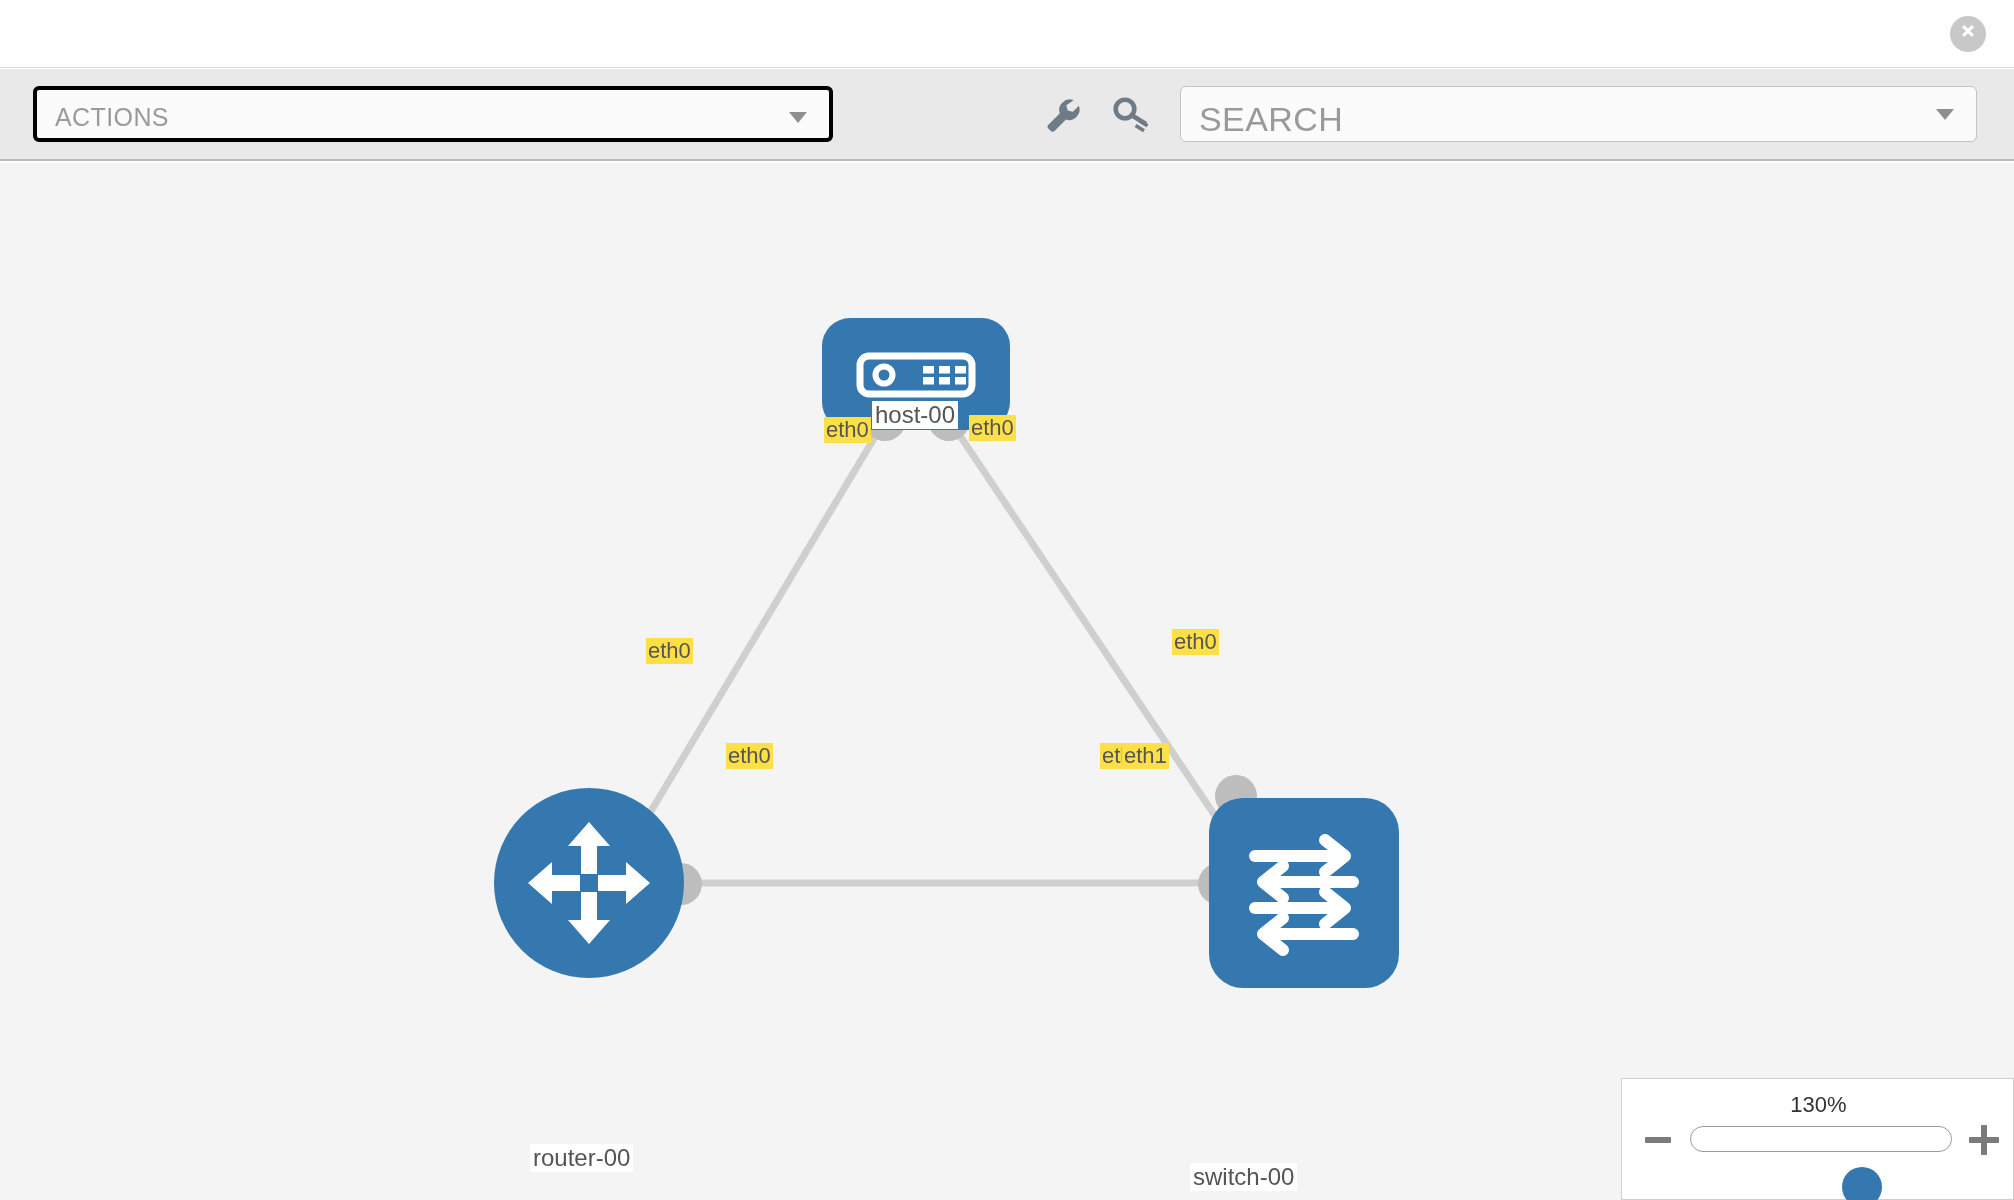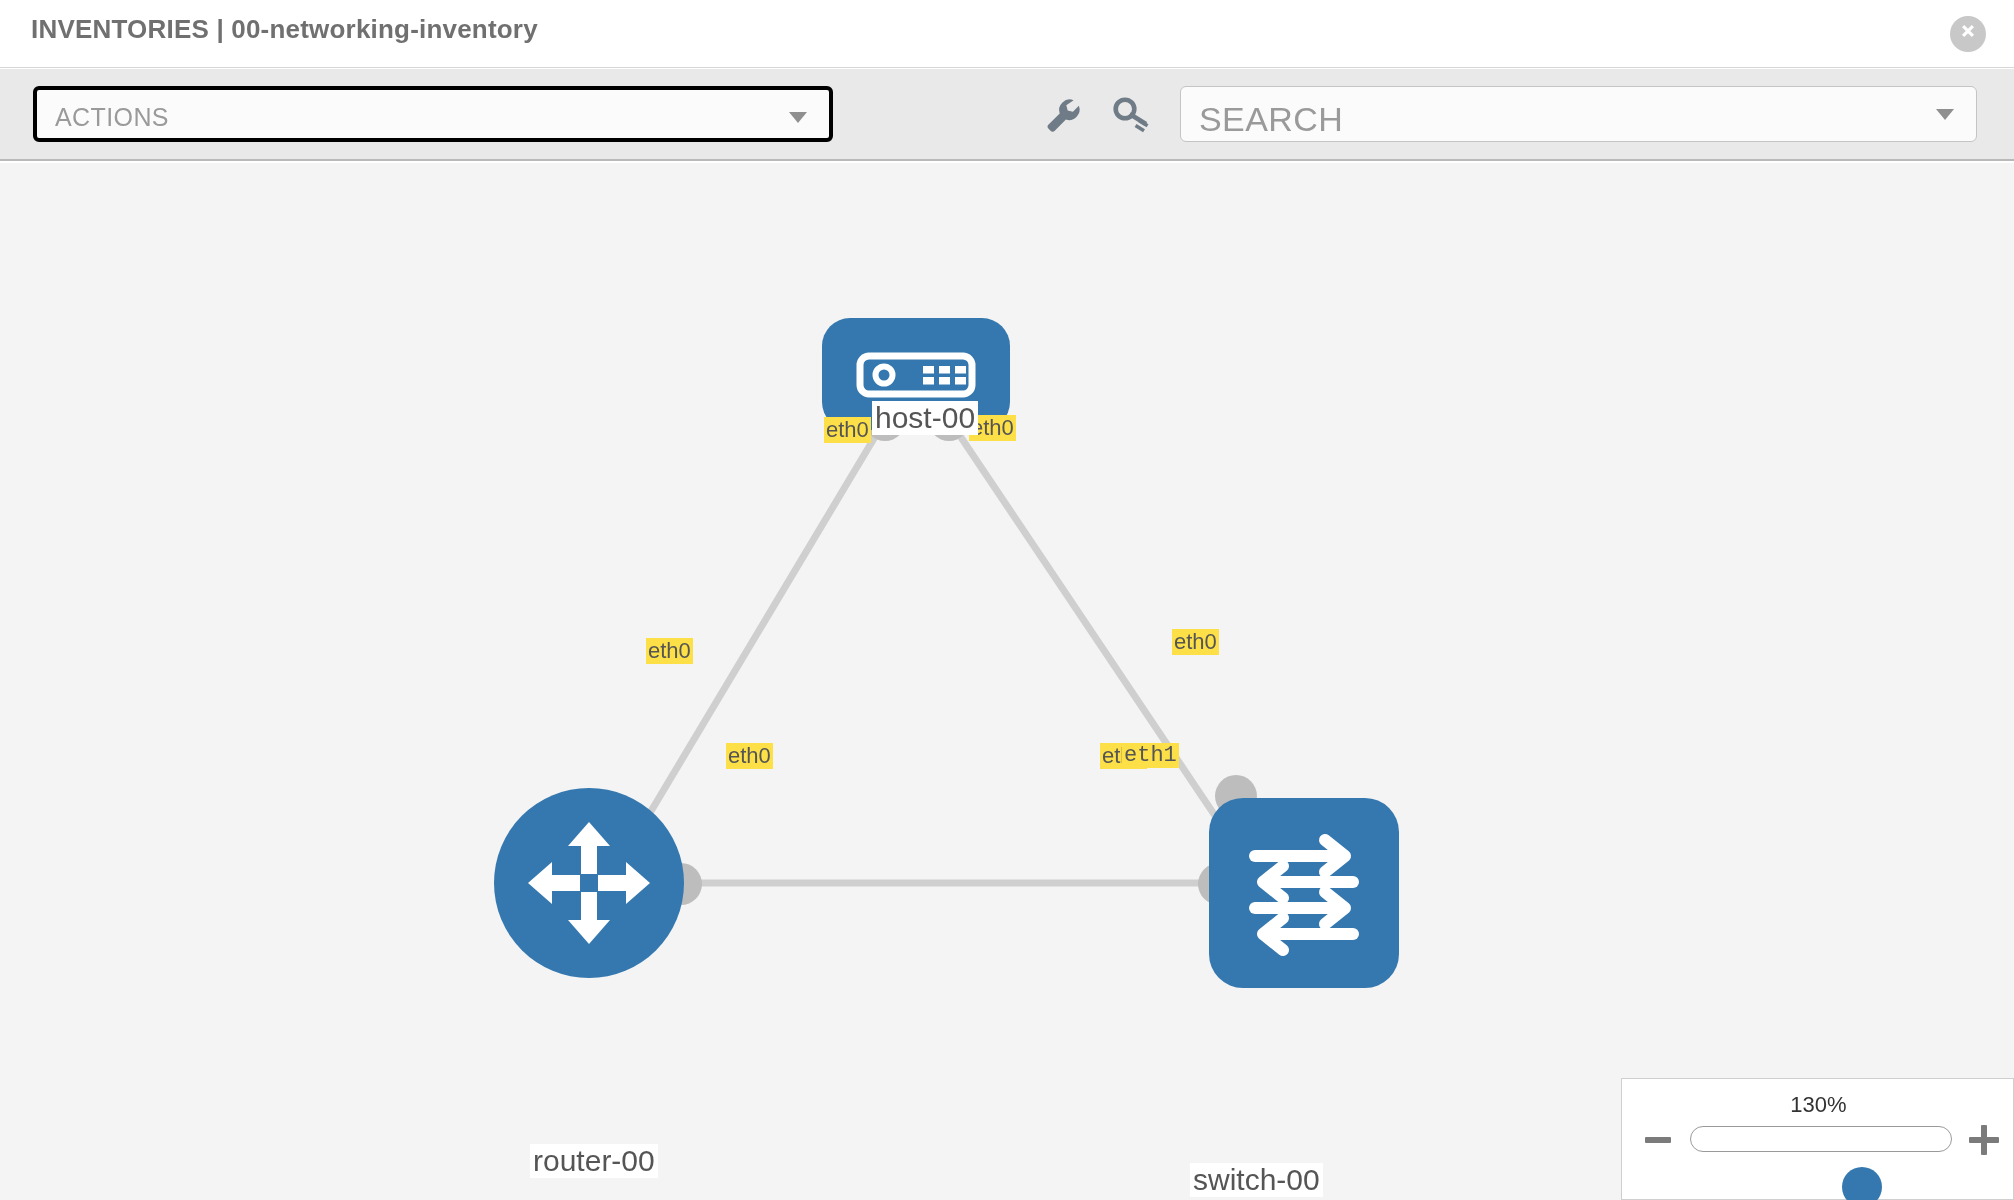--- a/index.html
+++ b/index.html
@@ -130,21 +130,21 @@
   .conn {
     position: absolute;
     width: 42px; height: 42px;
     border-radius: 50%;
     background: #bdbdbd;
   }
 
   
   .node-label {
     position: absolute;
-    font-size: 30px;
+    font-size: 24px;
     color: #555555;
     background: #ffffff;
     white-space: nowrap;
     padding: 0 3px;
   }
   .label-host   { left: 872px; top: 238px; z-index: 6; }
   .label-router { left: 530px; top: 981px; }
   .label-switch { left: 1190px; top: 1000px; }
 
   
@@ -155,21 +155,21 @@
     background: #fde047;
     white-space: nowrap;
     padding: 0 2px;
   }
   .pl-host-left   { left: 824px;  top: 254px; }
   .pl-host-right  { left: 969px;  top: 252px; }
   .pl-router-up   { left: 646px;  top: 475px; }
   .pl-switch-up   { left: 1172px; top: 466px; }
   .pl-router-rt   { left: 726px;  top: 580px; }
   .pl-switch-lf-a { left: 1100px; top: 580px; z-index: 2; }
-  .pl-switch-lf-b { left: 1122px; top: 580px; z-index: 3; font-family: Liberation Mono, monospace; }
+  .pl-switch-lf-b { left: 1122px; top: 580px; z-index: 3; }
 
   
   .zoom-panel {
     position: absolute; left: 1621px; top: 1078px;
     width: 393px; height: 122px;
     background: #ffffff;
     border: 1px solid #cfcfcf;
   }
   .zoom-value {
     position: absolute; left: 0; top: 13px;
@@ -210,21 +210,20 @@
     background: #3478af;
     cursor: grab;
   }
 </style>
 </head>
 <body>
 
 <div id="app">
 
   <div class="header">
-    <div class="header-title">INVENTORIES | 00-networking-inventory</div>
     <div class="close-btn">
       <svg width="36" height="36" viewBox="0 0 36 36" aria-hidden="true">
         <path d="M12 11.2 L14.2 9 L18 12.8 L21.8 9 L24 11.2 L20.2 15 L24 18.8 L21.8 21 L18 17.2 L14.2 21 L12 18.8 L15.8 15 Z" fill="#ffffff"></path>
       </svg>
     </div>
   </div>
 
   <div class="toolbar"></div>
 
   <div class="actions-select">

